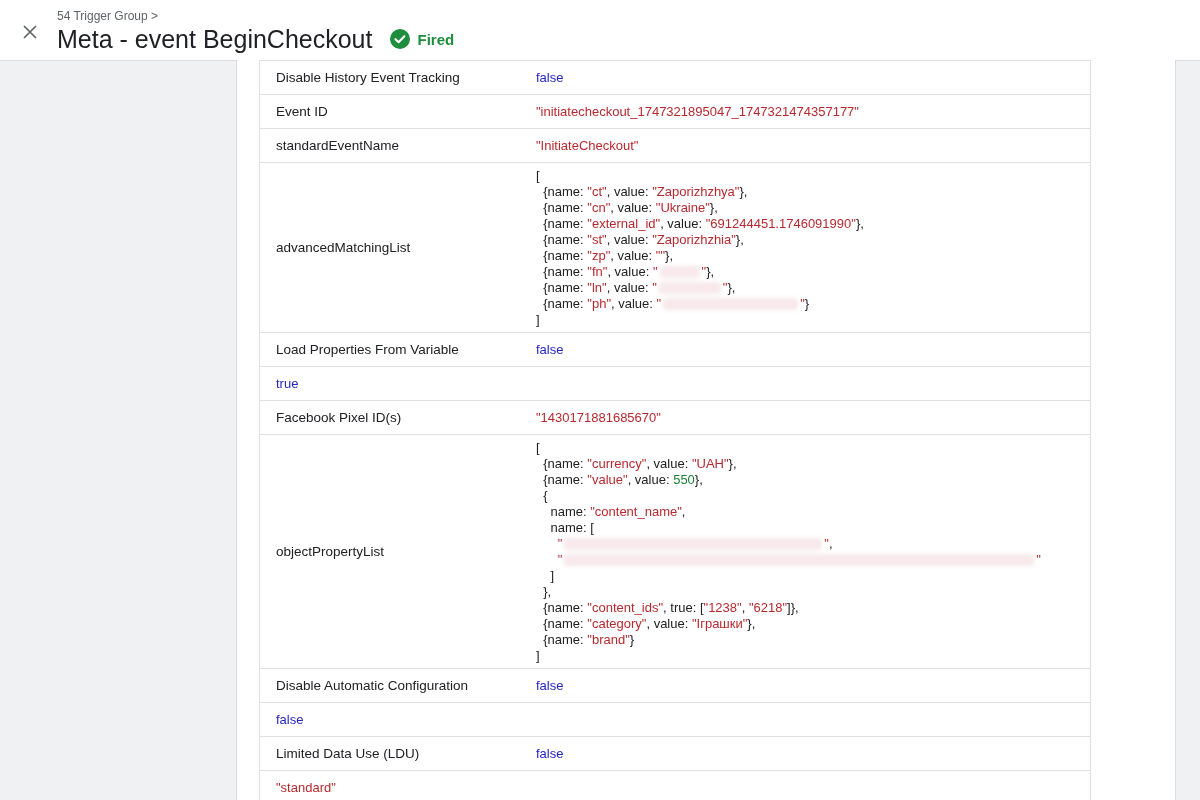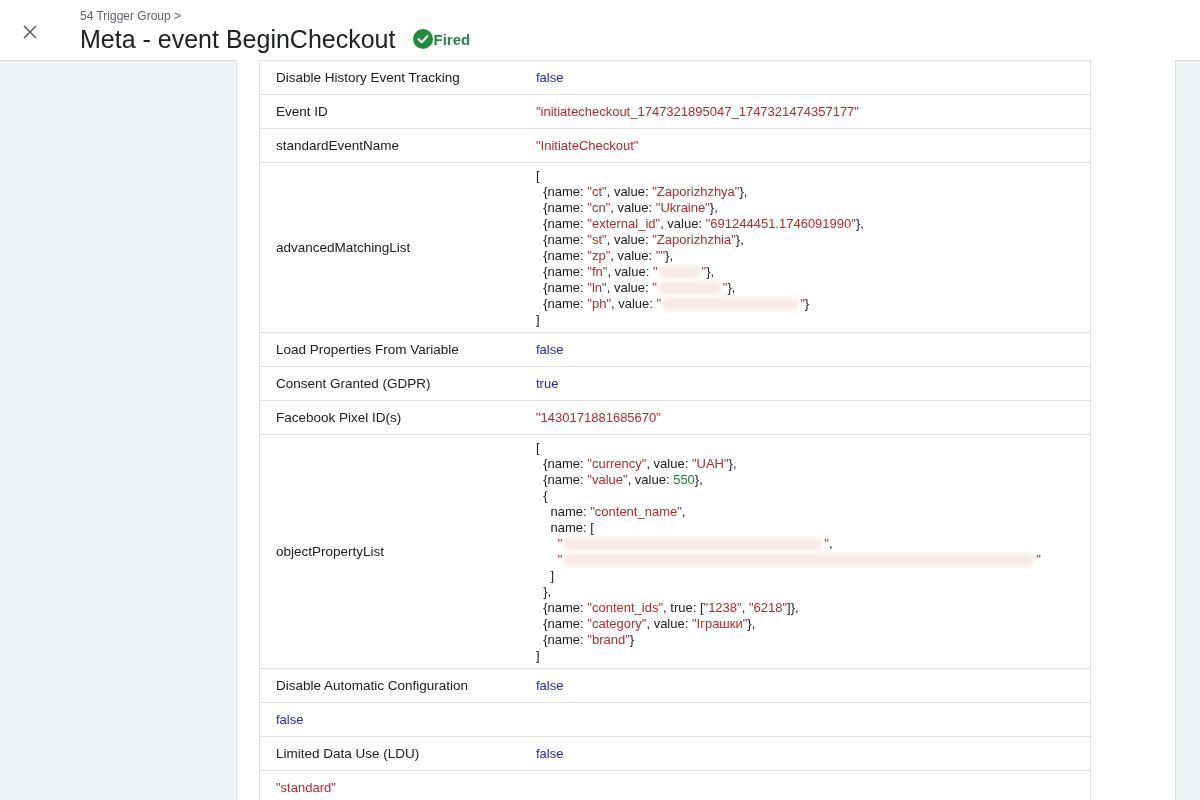--- a/index.html
+++ b/index.html
@@ -3,26 +3,26 @@
 <meta charset="utf-8">
 <style>
   * { margin:0; padding:0; box-sizing:border-box; }
   html,body { width:1200px; height:800px; overflow:hidden; background:#fff;
               font-family:"Liberation Sans", sans-serif; }
 
   
   .header { position:relative; height:60px; background:#fff; }
   .close-btn { position:absolute; left:18px; top:22px; width:24px; height:24px;
                display:flex; align-items:center; justify-content:center; cursor:pointer; }
-  .titles { position:absolute; left:80px; top:9px; }
+  .titles { position:absolute; left:57px; top:9px; }
   .breadcrumb { font-size:12px; color:#5f6368; line-height:15px; cursor:pointer; }
   .title-row { display:flex; align-items:center; margin-top:1px; }
   .page-title { font-size:25px; color:#202124; line-height:28px; white-space:nowrap; }
   .fired-badge { display:flex; align-items:center; margin-left:18px; }
-  .fired-label { margin-left:0; font-size:15px; font-weight:bold; color:#1e8e3e; }
+  .fired-label { margin-left:7px; font-size:15px; font-weight:bold; color:#1e8e3e; }
 
   
   .content { display:flex; height:756px; overflow:hidden; }
   .left-panel { width:237px; background:#eff1f3; border-right:1px solid #dadce0;
                 border-top:1px solid #dadce0; flex-shrink:0; }
   .card { flex:1; background:#fff; padding-left:22px; overflow:hidden; }
   .right-strip { width:25px; background:#eff1f3; border-left:1px solid #dadce0;
                  border-top:1px solid #dadce0; flex-shrink:0; }
 
   
@@ -98,21 +98,20 @@
             <div class="cl"><span class="t-p">  {name: </span><span class="t-s">"ln"</span><span class="t-p">, value: </span><span class="t-s">"</span><span class="blur" style="width: 62px;"></span><span class="t-s">"</span><span class="t-p">},</span></div>
             <div class="cl"><span class="t-p">  {name: </span><span class="t-s">"ph"</span><span class="t-p">, value: </span><span class="t-s">"</span><span class="blur" style="width: 135px;"></span><span class="t-s">"</span><span class="t-p">}</span></div>
             <div class="cl"><span class="t-p">]</span></div>
           </div>
         </div>
         <div class="row">
           <div class="lab">Load Properties From Variable</div>
           <div class="val"><span class="t-k">false</span></div>
         </div>
         <div class="row">
-          <div class="lab">Consent Granted (GDPR)</div>
           <div class="val"><span class="t-k">true</span></div>
         </div>
         <div class="row">
           <div class="lab">Facebook Pixel ID(s)</div>
           <div class="val"><span class="t-s">"1430171881685670"</span></div>
         </div>
         <div class="row code-row">
           <div class="lab">objectPropertyList</div>
           <div class="val">
             <div class="cl"><span class="t-p">[</span></div>

